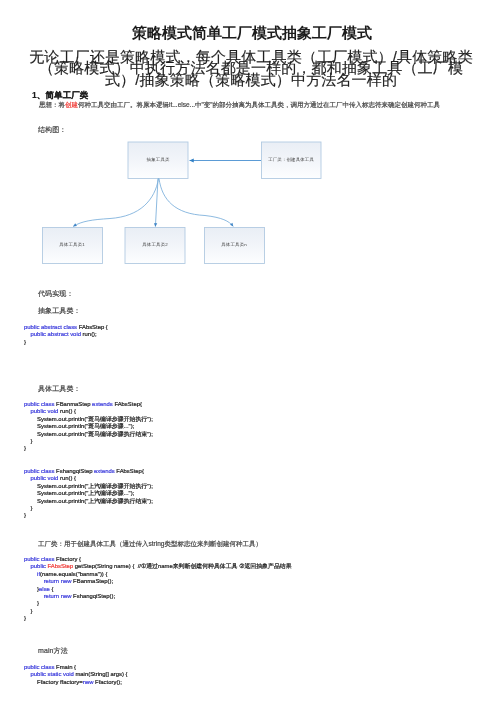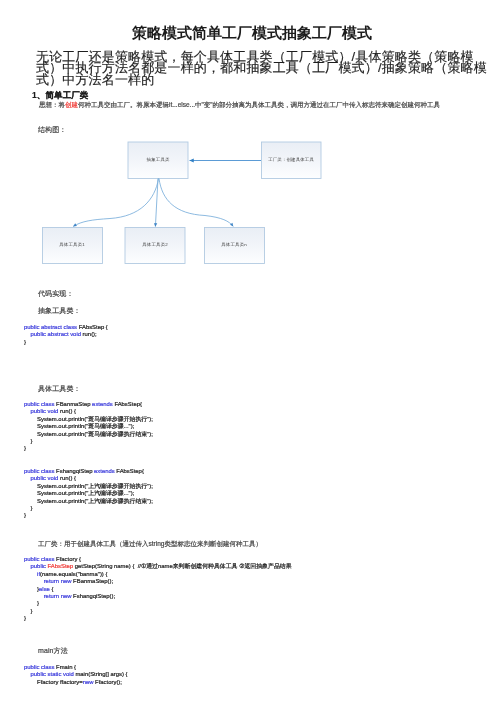--- a/index.html
+++ b/index.html
@@ -1,20 +1,20 @@
 <!DOCTYPE html>
 <html><head>
 <meta charset="utf-8">
 <title>page</title>
 <style>
   html,body{margin:0;padding:0;background:#ffffff;}
   body{width:504px;height:713px;font-family:"Liberation Sans","DejaVu Sans",sans-serif;color:#333;overflow:hidden;}
   .page{position:relative;width:504px;height:568px;background:#fff;}
   .title{margin:0;will-change:opacity;position:absolute;left:0;top:24px;width:504px;text-align:center;font-size:15px;font-weight:bold;color:#1c1c1c;}
-  .para{margin:0;will-change:opacity;position:absolute;left:36px;top:51px;width:454px;font-size:13px;line-height:11.4px;letter-spacing:0.15px;color:#1f1f1f;-webkit-text-stroke:0.17px currentColor;}
+  .para{margin:0;will-change:opacity;position:absolute;left:24px;top:51px;width:454px;font-size:15px;line-height:11.4px;letter-spacing:0.15px;color:#1f1f1f;text-align:center;-webkit-text-stroke:0.17px currentColor;}
   .h2{margin:8px;will-change:opacity;position:absolute;left:24px;top:82px;font-size:8.5px;white-space:nowrap;font-weight:bold;color:#1c1c1c;letter-spacing:.1px;-webkit-text-stroke:0.15px currentColor;}
   .lbl{will-change:opacity;position:absolute;font-size:7px;color:#444;letter-spacing:.1px;-webkit-text-stroke:0.2px currentColor;}
   .idea{will-change:opacity;position:absolute;top:101px;left:39px;white-space:nowrap;font-size:6.5px;letter-spacing:0;color:#444;-webkit-text-stroke:0.2px currentColor;}
   .code{will-change:opacity;position:absolute;left:24px;margin:0;font-family:"Liberation Sans","DejaVu Sans",sans-serif;font-size:5.9px;line-height:7.4px;white-space:pre;color:#262626;-webkit-text-stroke:0.22px currentColor;}
   .kw{color:#4141dd;}
   .rd{color:#f0403c;}
   .bx{will-change:opacity;position:absolute;font-size:4.4px;letter-spacing:0.2px;text-indent:0.2px;color:#3d3d3d;text-align:center;width:60px;}
   svg.dg{position:absolute;left:0;top:0;}
 </style>
 </head>

